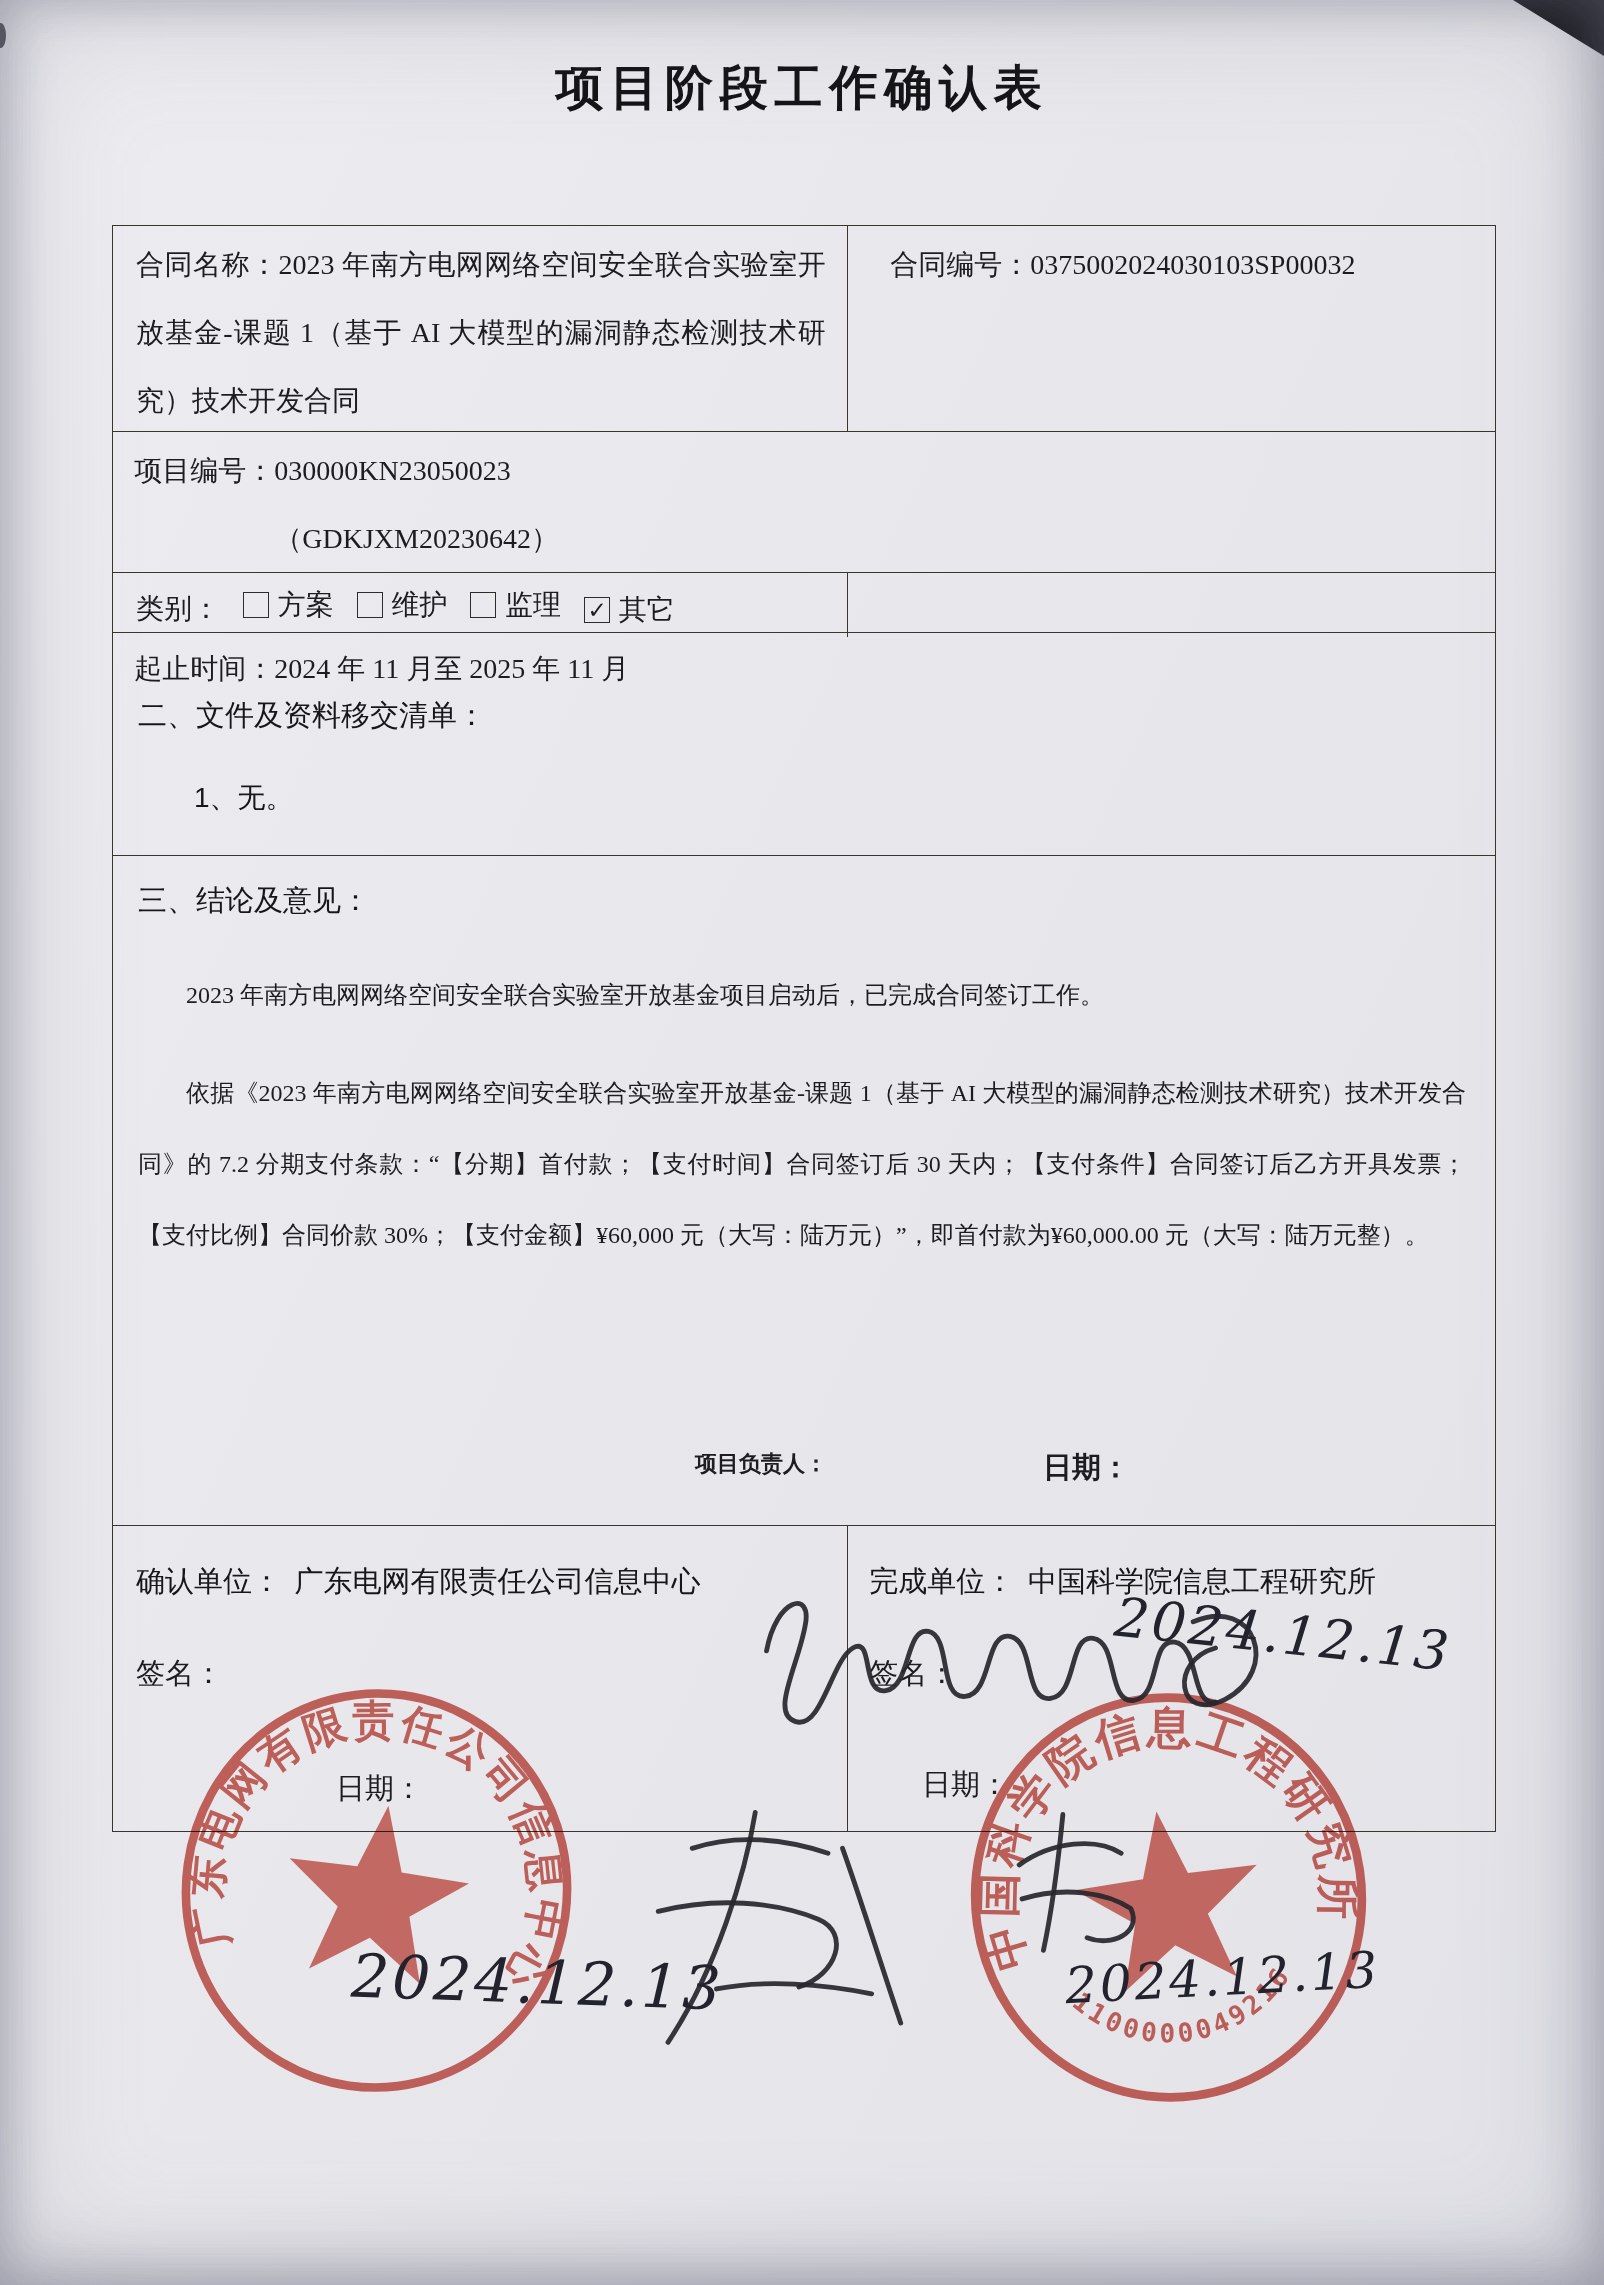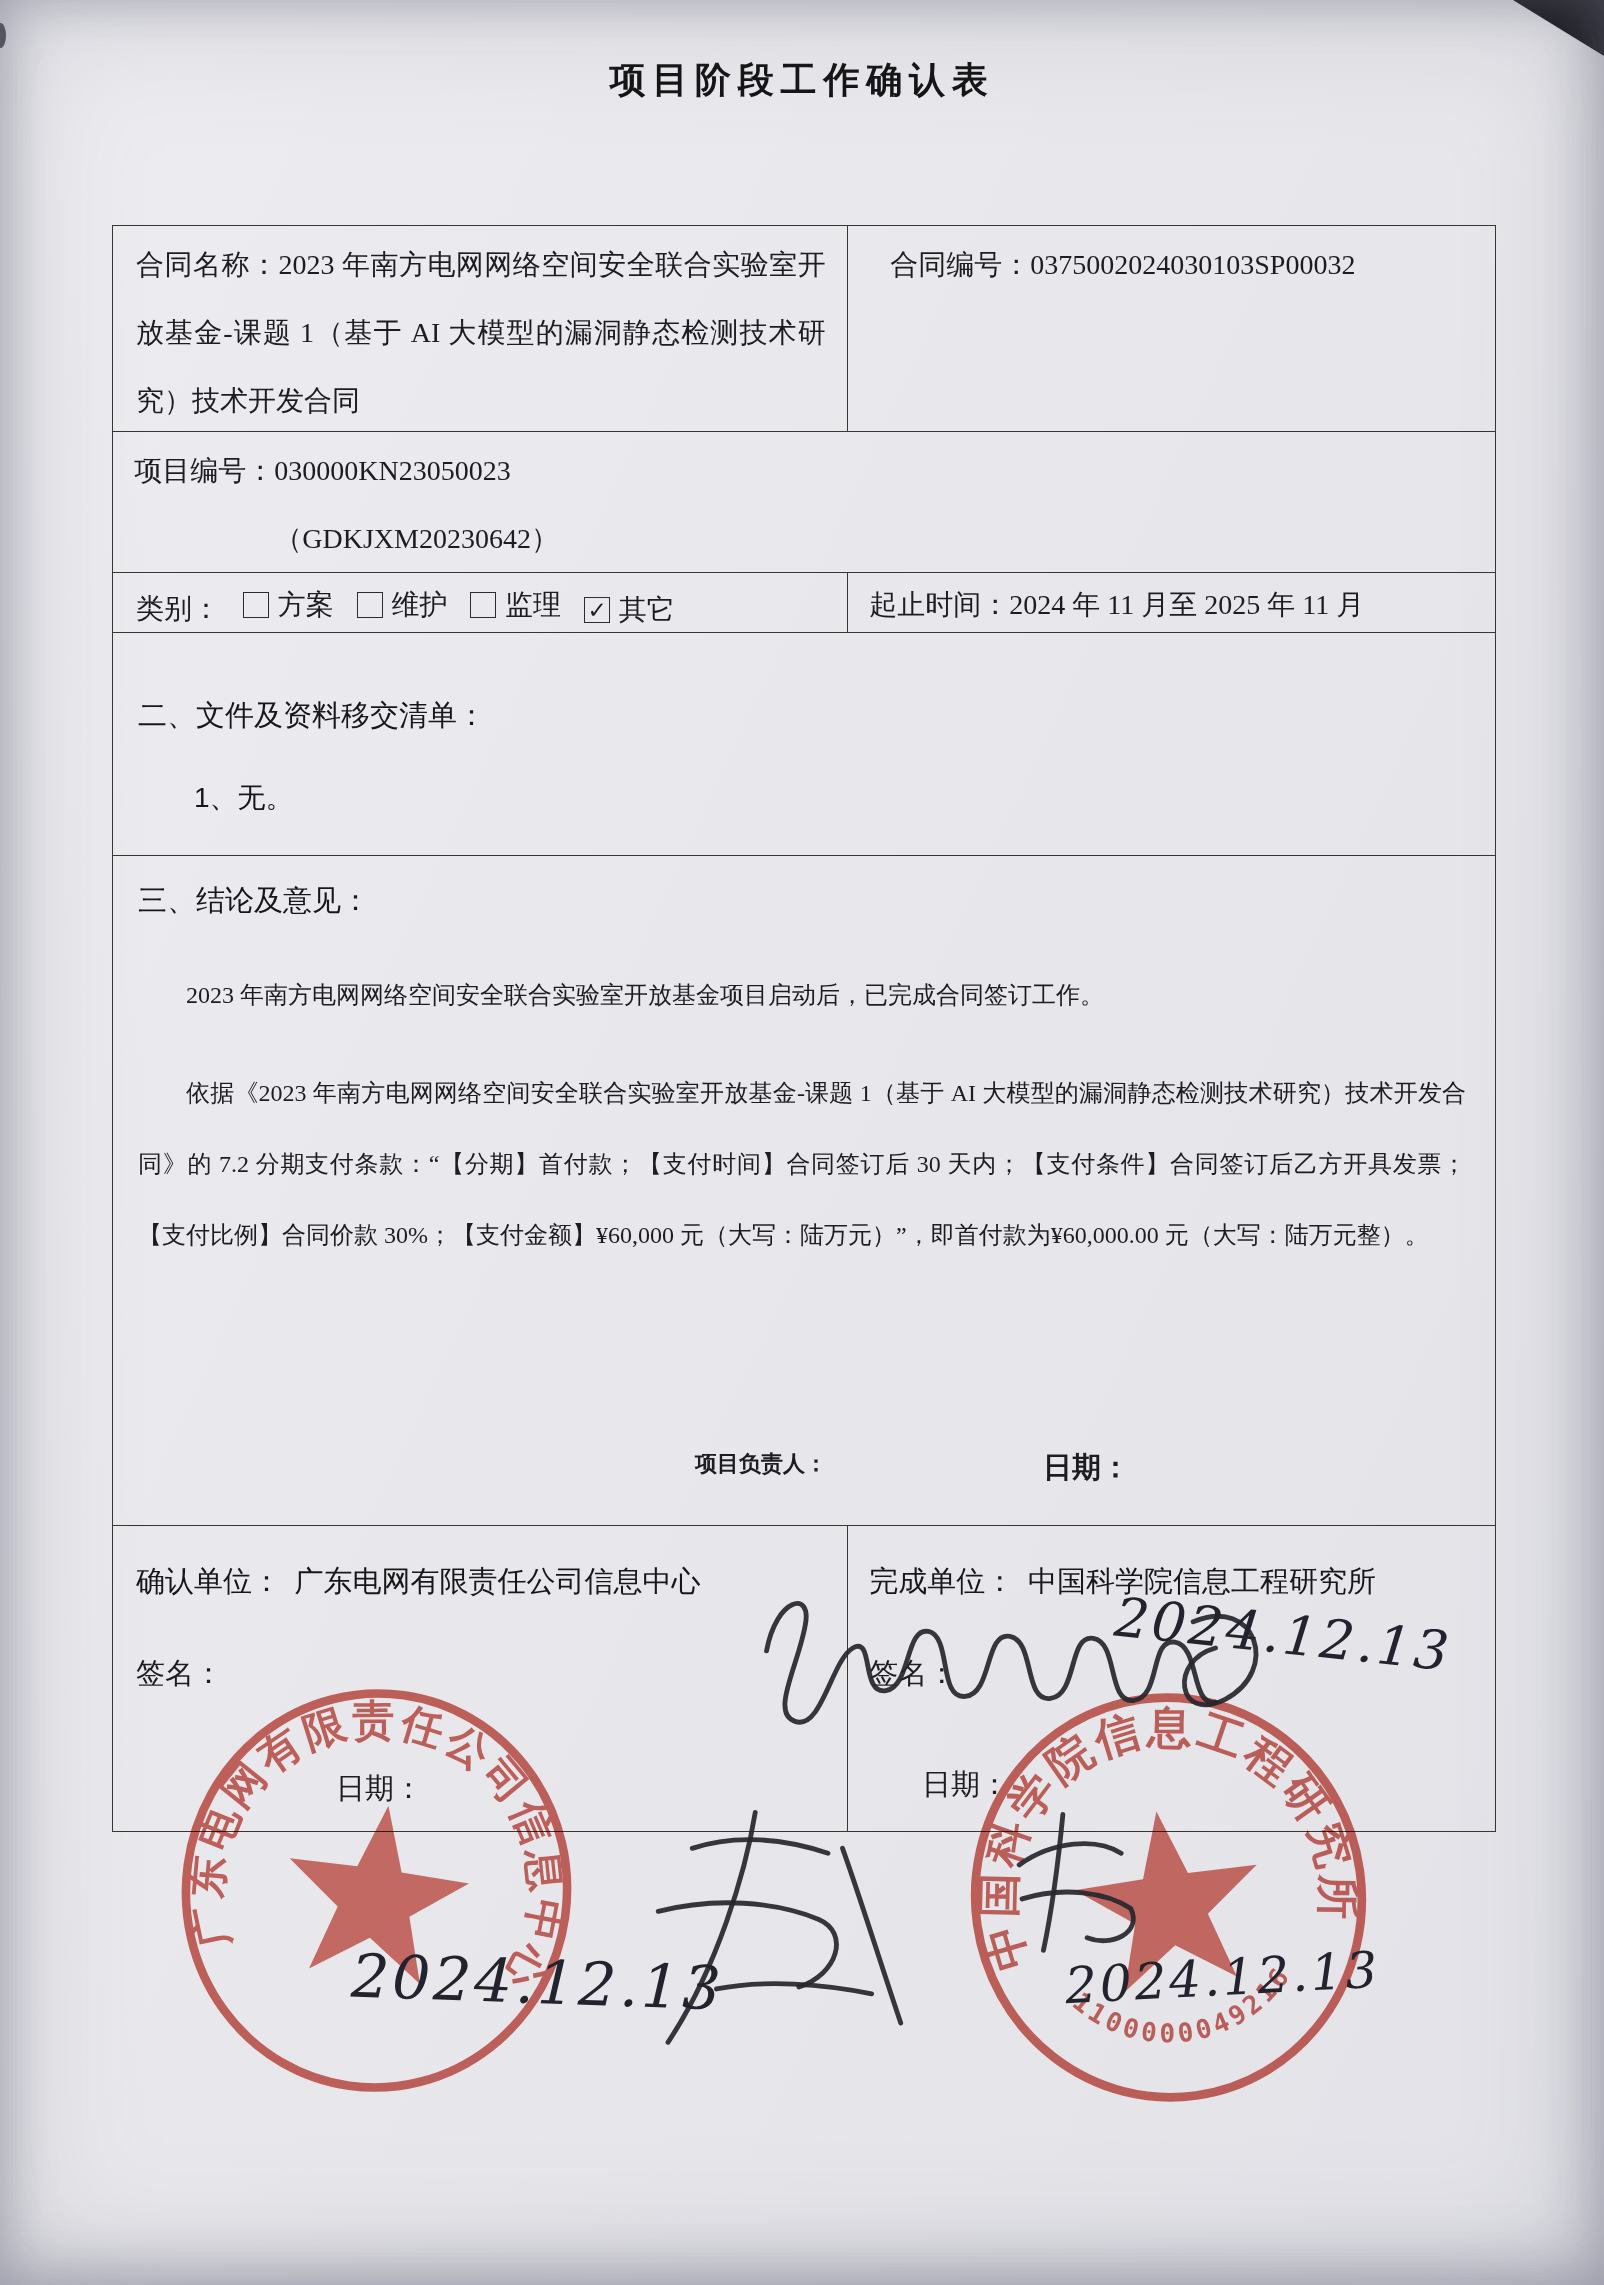--- a/index.html
+++ b/index.html
@@ -6,32 +6,32 @@
   .page{
     position:relative;width:1604px;height:2285px;overflow:hidden;
     background:linear-gradient(115deg,#ededf1 0%,#e8e8ec 45%,#e2e2e8 100%);
     font-family:"Liberation Serif","DejaVu Serif",serif;color:#1d1d20;
   }
   .page::after{content:"";position:absolute;inset:0;z-index:40;pointer-events:none;
     box-shadow:inset 0 0 136px rgba(100,100,120,.26), inset -15.5px 0 53px rgba(110,110,128,.22),
                inset 0 -21.3px 58px rgba(110,110,128,.24), inset 13.6px 0 39px rgba(120,120,135,.16);}
   .title{position:absolute;top:56px;left:0;width:100%;text-align:center;
     font-family:"Liberation Sans","DejaVu Sans",sans-serif;
-    font-size:36px;font-weight:bold;letter-spacing:6.8px;color:#141416;}
+    font-size:48px;font-weight:bold;letter-spacing:6.8px;color:#141416;}
   
   .tbl{position:absolute;left:112px;top:225px;width:1384px;border:1.9px solid #3a362f;
     box-sizing:border-box;z-index:1;}
   .row{display:flex;box-sizing:border-box;border-top:1.9px solid #3a362f;}
   .row:first-child{border-top:none;gap:21px;}
   .cell{box-sizing:border-box;position:relative;}
   .col-l{width:735px;border-right:1.9px solid #3a362f;padding:4.9px 21.3px 0 23px;}
   .col-r{flex:1;padding:4.9px 17.5px 0 21.3px;}
   .r1{height:205px;}
   .r2{height:141px;}
-  .r3{height:60px;}
+  .r3{height:60px;flex-direction:column;}
   .r4{height:212px;}
   .r5{height:223px;align-items:center;}
   .r6{height:670px;}
   .r7{height:306px;}
   .info{font-size:28px;line-height:68px;text-align:justify;}
   .r3 .info{line-height:54px;}
   .indent2{margin-left:5em;}
   .cb{display:inline-flex;align-items:center;margin-left:23px;}
   .cb .box{width:24px;height:24px;border:1.9px solid #2e2c28;display:inline-flex;
     align-items:center;justify-content:center;margin-right:8.7px;

